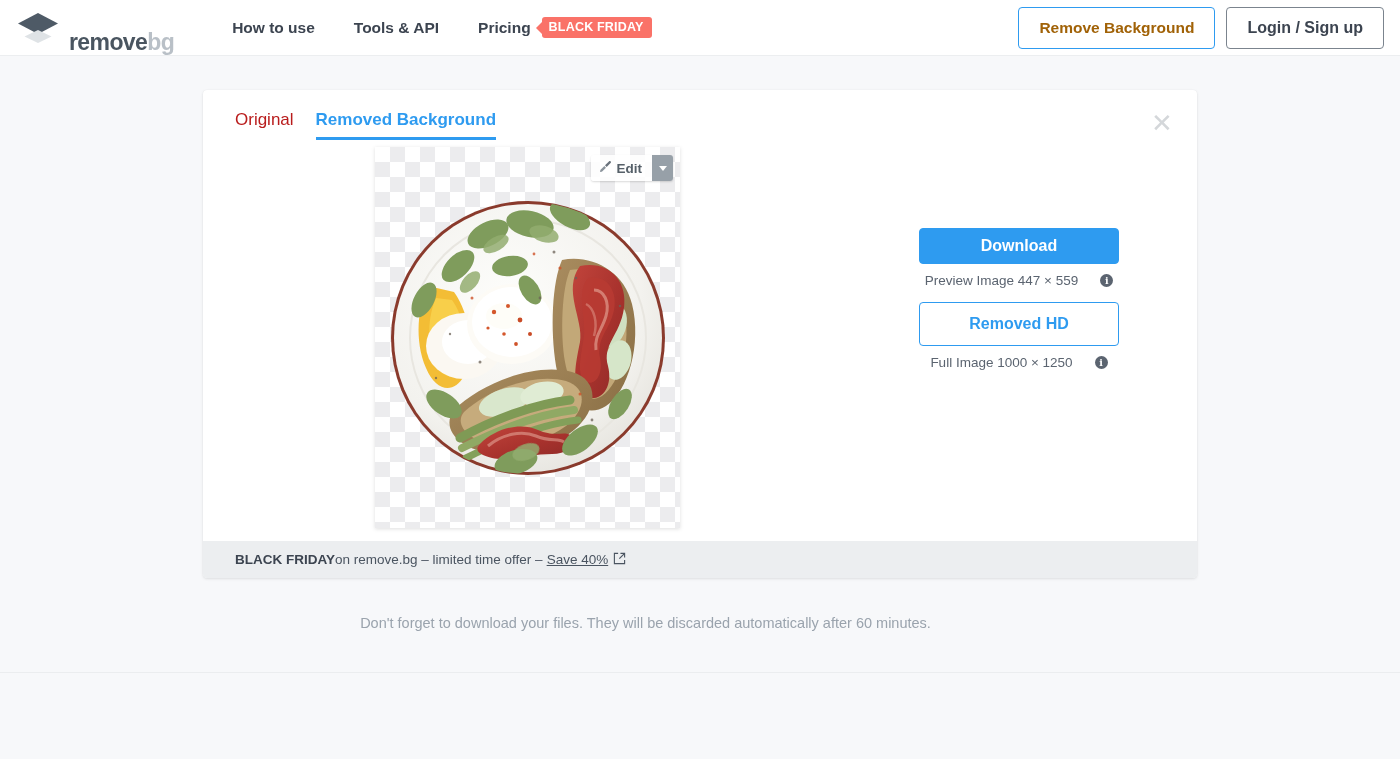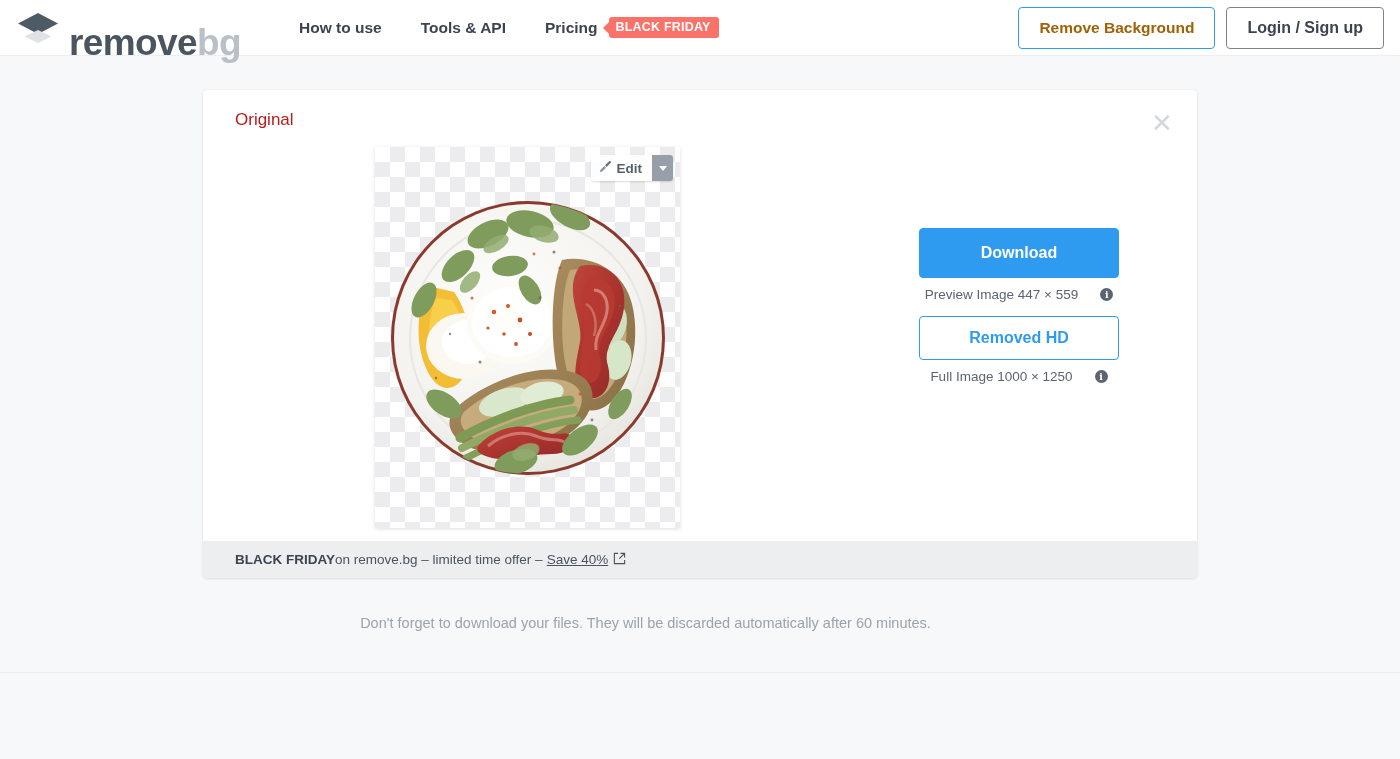--- a/index.html
+++ b/index.html
@@ -18,21 +18,21 @@
     background: #ffffff;
     border-bottom: 1px solid #eceef0;
     display: flex; align-items: center;
   }
   .logo-wrap {
     display: flex; align-items: center;
     margin-left: 16px; cursor: pointer;
   }
   .logo-mark { width: 44px; height: 36px; display:block; }
   .logo-text {
-    font-size: 37px; font-weight: bold; letter-spacing: -0.6px;
+    font-size: 23px; font-weight: bold; letter-spacing: -0.6px;
     margin-left: 9px; line-height: 1; margin-top: 30px;
   }
   .logo-remove { color: #4a5560; }
   .logo-bg { color: #b9c0c7; }
 
   .nav { display: flex; align-items: center; margin-left: 58px; gap: 0; }
   .nav-item {
     font-size: 15.5px; color: #3c4450; font-weight: 600;
     margin-right: 39px; cursor: pointer; white-space: nowrap;
     display: flex; align-items: center;
@@ -151,21 +151,21 @@
   
   .right-col {
     position: absolute; left: 716px; top: 138px;
     width: 200px; text-align: center;
   }
   .btn-download {
     display:block; width: 200px;
     background: #2e9bf0; color: #ffffff;
     border: 1px solid #2e9bf0; border-radius: 4px;
     font-size: 16px; font-weight: bold;
-    padding: 15px 0; cursor: pointer; font-family: inherit;
+    padding: 8px 0; cursor: pointer; font-family: inherit;
   }
   .size-note {
     font-size: 13.5px; color: #5b6470;
     margin-top: 9px; display: flex;
     align-items: center; justify-content: center; gap: 22px;
   }
   .btn-download-hd {
     display:block; width: 200px; margin-top: 14px;
     background: #ffffff; color: #2e9bf0;
     border: 1px solid #2e9bf0; border-radius: 4px;
@@ -246,20 +246,21 @@
   <div class="header-actions">
     <button class="btn-outline-blue">Remove Background</button>
     <button class="btn-outline-gray">Login / Sign up</button>
   </div>
 </div>
 
 <div class="card">
 
   <div class="tabs">
     <div class="tab">Original</div>
+    <div class="tab active">Removed Background</div>
   </div>
 
   <div class="close-x">✕</div>
 
   <div class="preview">
 
     <div class="plate-holder">
       <svg viewBox="0 0 288 288" width="288" height="288" aria-hidden="true">
         <defs>
           <clipPath id="plateClip">

